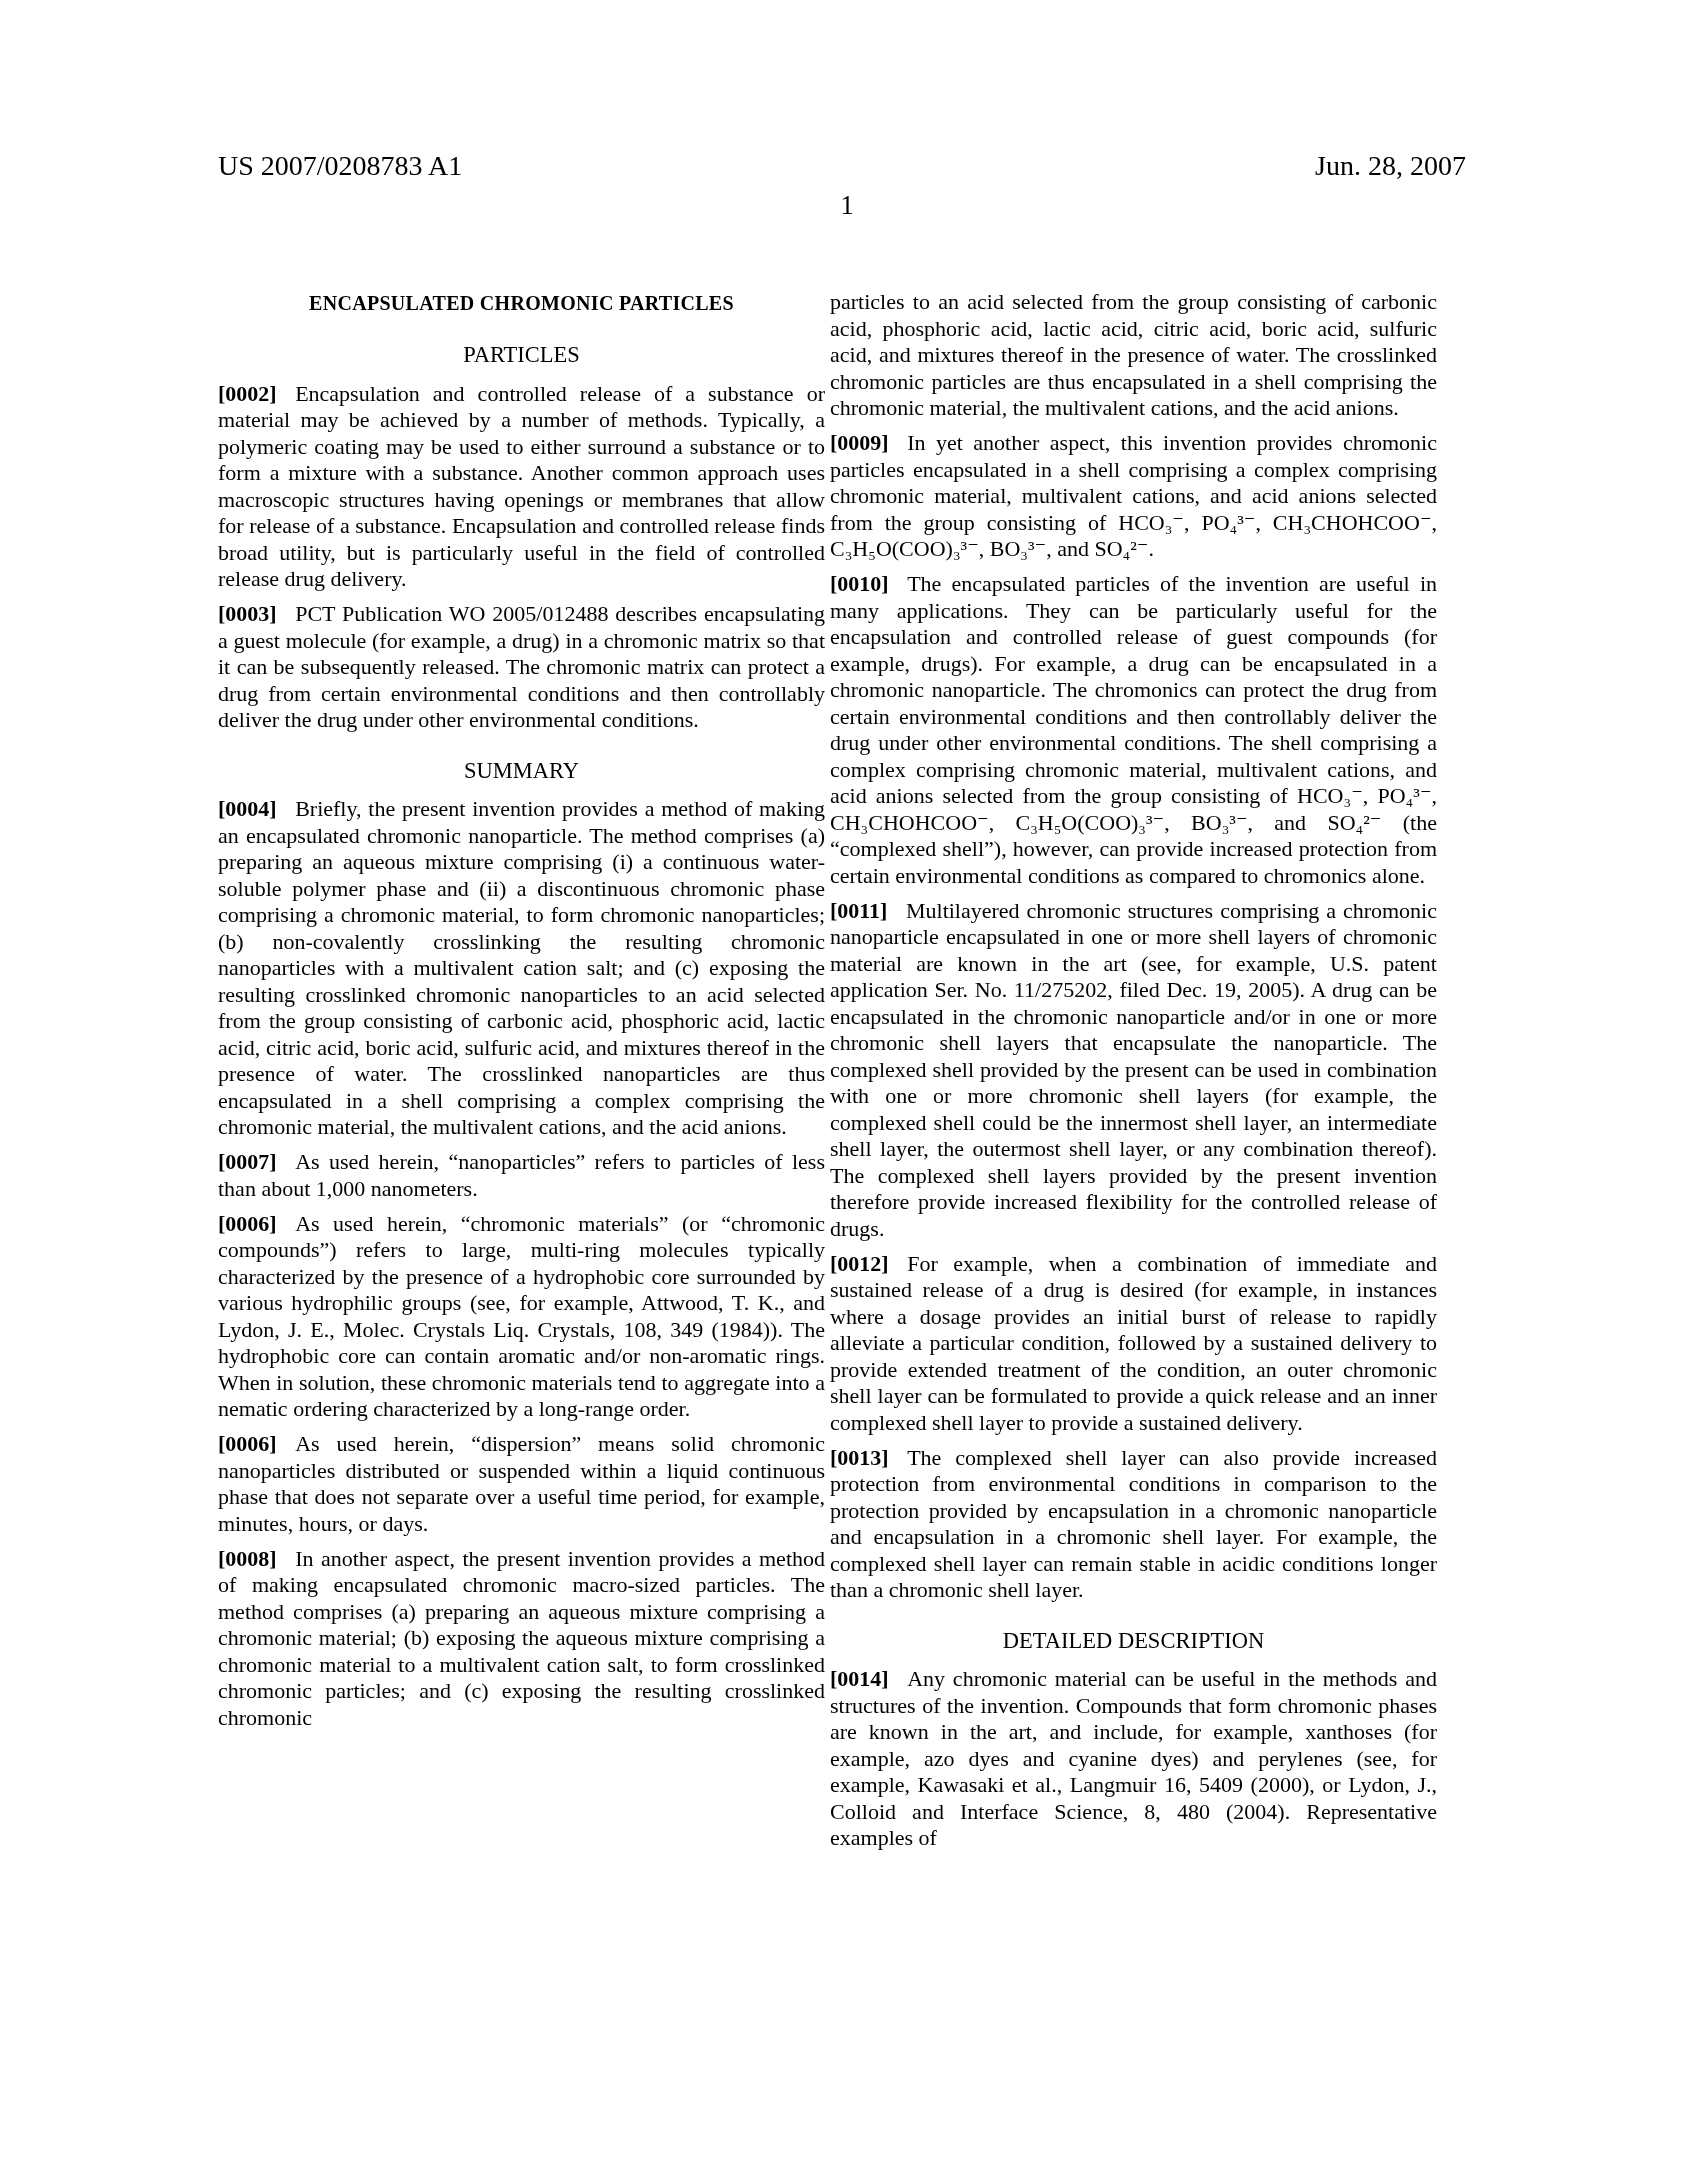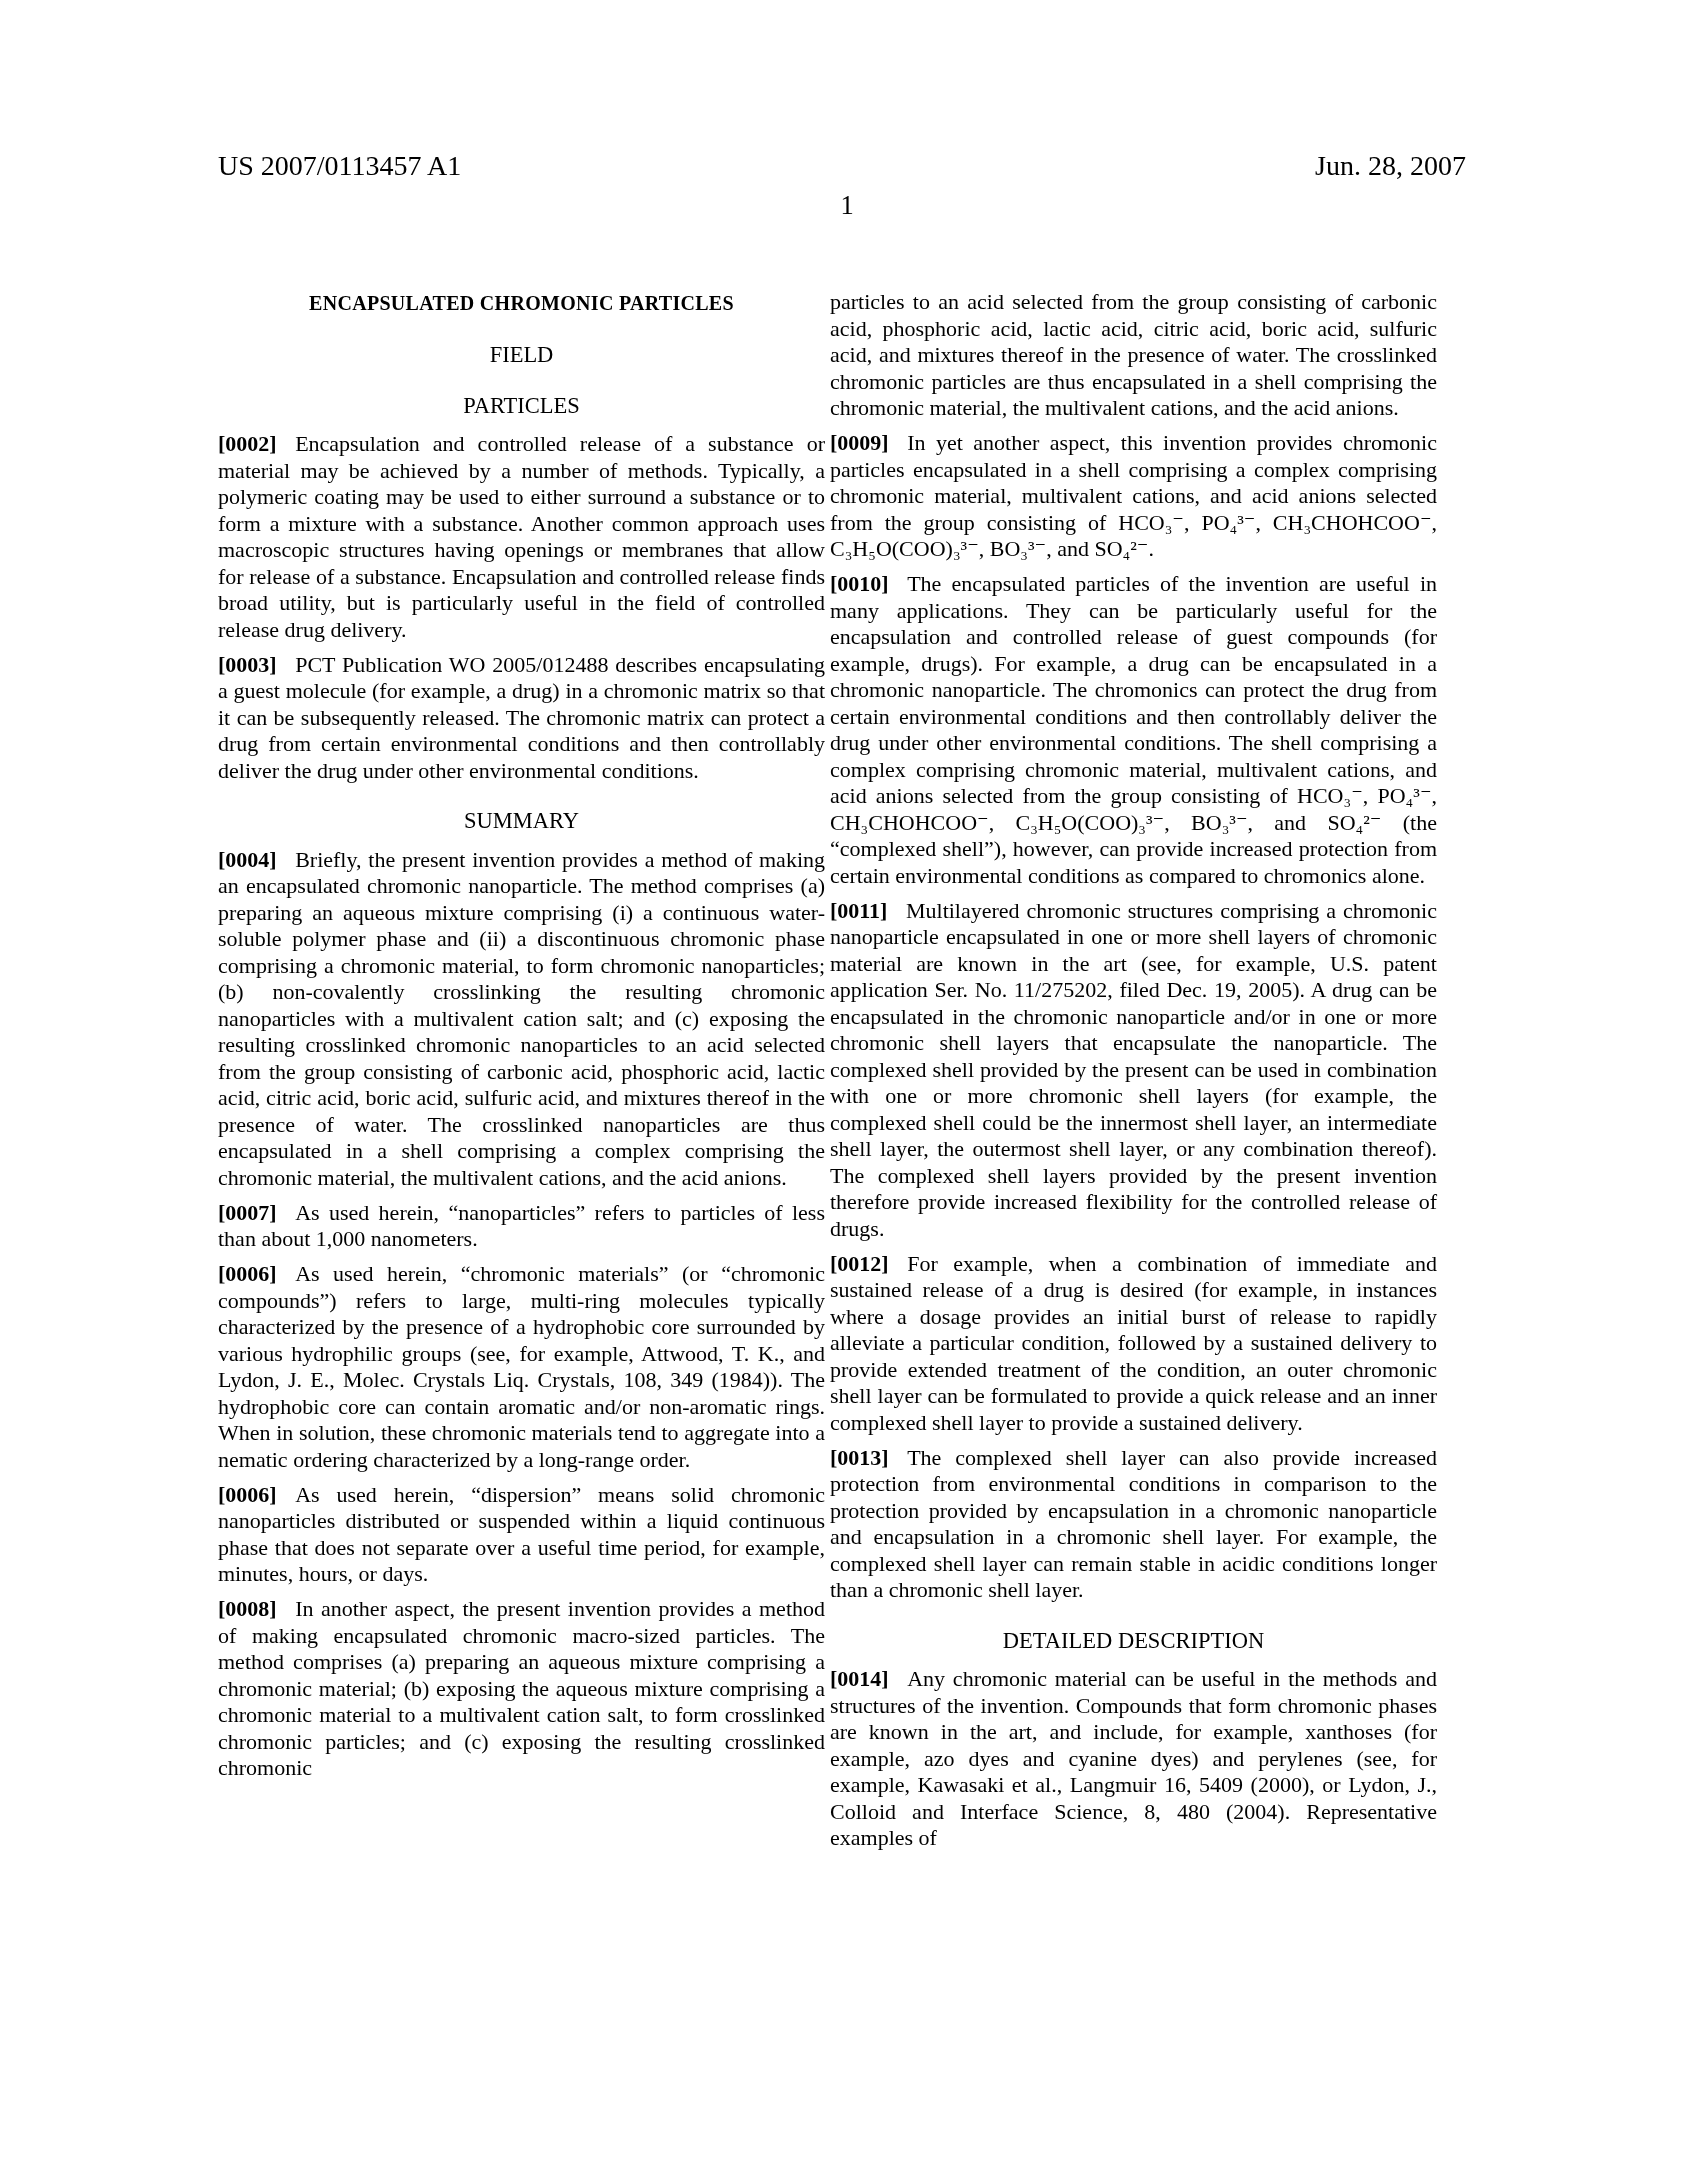--- a/index.html
+++ b/index.html
@@ -72,27 +72,26 @@
   }
   .ptag {
     font-weight: bold;
     margin-right: 18.5px;
   }
 </style>
 </head>
 <body>
 
 <div class="page">
-  <div class="pub-number">US 2007/0113457 A1</div>
+  <div class="pub-number">US 2007/0208783 A1</div>
   <div class="pub-date">Jun. 28, 2007</div>
   <div class="page-number">1</div>
 
   <div class="col col-left">
       <h1 class="doc-title">ENCAPSULATED CHROMONIC PARTICLES</h1>
-      <h2 class="section-heading">FIELD</h2>
       <h2 class="section-heading">PARTICLES</h2>
       <p class="para"><b class="ptag">[0002]</b><span class="ptext">Encapsulation and controlled release of a substance or material may be achieved by a number of methods. Typically, a polymeric coating may be used to either surround a substance or to form a mixture with a substance. Another common approach uses macroscopic structures having openings or membranes that allow for release of a substance. Encapsulation and controlled release finds broad utility, but is particularly useful in the field of controlled release drug delivery.</span></p>
       <p class="para"><b class="ptag">[0003]</b><span class="ptext">PCT Publication WO 2005/012488 describes encapsulating a guest molecule (for example, a drug) in a chromonic matrix so that it can be subsequently released. The chromonic matrix can protect a drug from certain environmental conditions and then controllably deliver the drug under other environmental conditions.</span></p>
       <h2 class="section-heading">SUMMARY</h2>
       <p class="para"><b class="ptag">[0004]</b><span class="ptext">Briefly, the present invention provides a method of making an encapsulated chromonic nanoparticle. The method comprises (a) preparing an aqueous mixture comprising (i) a continuous water-soluble polymer phase and (ii) a discontinuous chromonic phase comprising a chromonic material, to form chromonic nanoparticles; (b) non-covalently crosslinking the resulting chromonic nanoparticles with a multivalent cation salt; and (c) exposing the resulting crosslinked chromonic nanoparticles to an acid selected from the group consisting of carbonic acid, phosphoric acid, lactic acid, citric acid, boric acid, sulfuric acid, and mixtures thereof in the presence of water. The crosslinked nanoparticles are thus encapsulated in a shell comprising a complex comprising the chromonic material, the multivalent cations, and the acid anions.</span></p>
       <p class="para"><b class="ptag">[0007]</b><span class="ptext">As used herein, “nanoparticles” refers to particles of less than about 1,000 nanometers.</span></p>
       <p class="para"><b class="ptag">[0006]</b><span class="ptext">As used herein, “chromonic materials” (or “chromonic compounds”) refers to large, multi-ring molecules typically characterized by the presence of a hydrophobic core surrounded by various hydrophilic groups (see, for example, Attwood, T. K., and Lydon, J. E., Molec. Crystals Liq. Crystals, 108, 349 (1984)). The hydrophobic core can contain aromatic and/or non-aromatic rings. When in solution, these chromonic materials tend to aggregate into a nematic ordering characterized by a long-range order.</span></p>
       <p class="para"><b class="ptag">[0006]</b><span class="ptext">As used herein, “dispersion” means solid chromonic nanoparticles distributed or suspended within a liquid continuous phase that does not separate over a useful time period, for example, minutes, hours, or days.</span></p>
       <p class="para"><b class="ptag">[0008]</b><span class="ptext">In another aspect, the present invention provides a method of making encapsulated chromonic macro-sized particles. The method comprises (a) preparing an aqueous mixture comprising a chromonic material; (b) exposing the aqueous mixture comprising a chromonic material to a multivalent cation salt, to form crosslinked chromonic particles; and (c) exposing the resulting crosslinked chromonic</span></p>
     </div>

